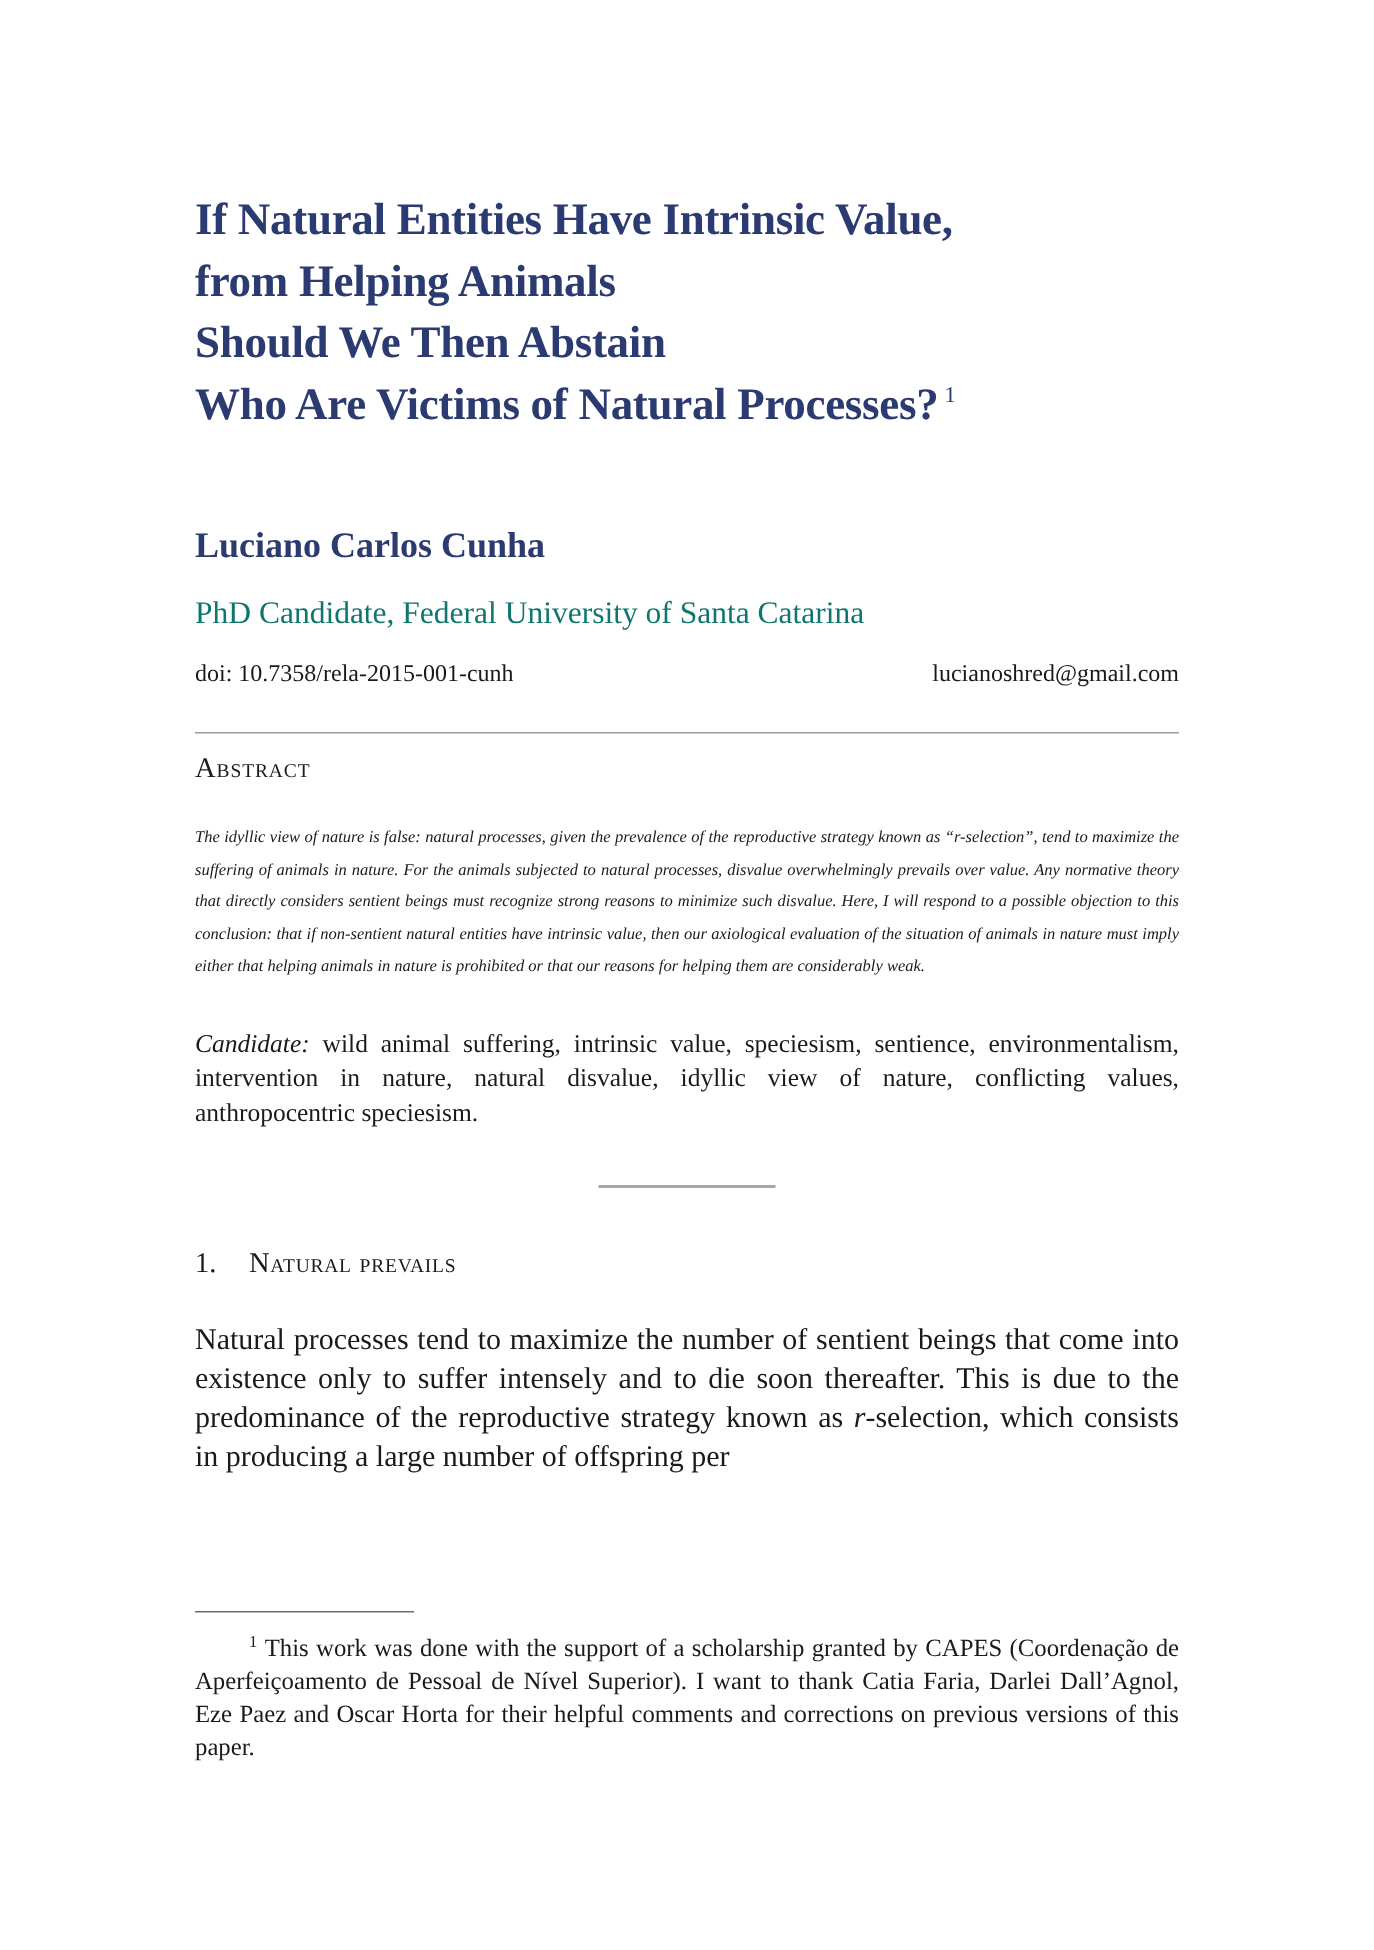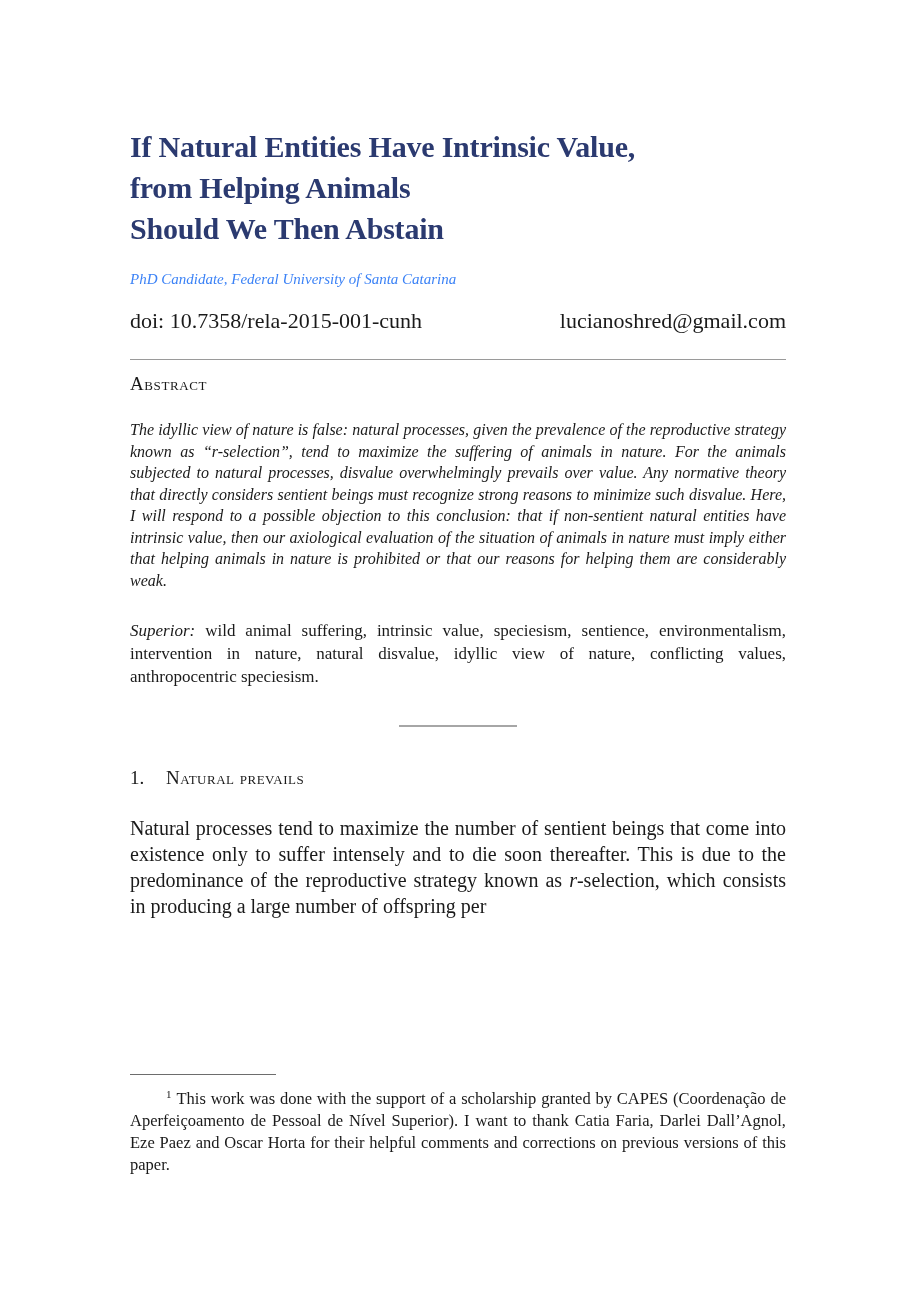--- a/index.html
+++ b/index.html
@@ -44,29 +44,28 @@
 
   
   .author {
     color: #2b3a70;
     font-weight: bold;
     font-size: 24px;
     line-height: 28px;
     margin-top: 60px;
   }
   .affiliation {
-    color: #3b82f6;
-    font-style: italic;
-    font-size: 15px;
+    color: #0f766e;
+    font-size: 21px;
     line-height: 20px;
     margin-top: 20px;
   }
   .idline {
     margin-top: 21px;
-    font-size: 22px;
+    font-size: 16px;
     line-height: 21px;
     color: #1a1a1a;
     display: flex;
     justify-content: space-between;
     align-items: baseline;
     gap: 32px;
   }
   .idline .doi { white-space: nowrap; }
   .idline .email { white-space: nowrap; }
 
@@ -93,21 +92,21 @@
   .abstract-head {
     margin-top: 13px;
     font-size: 19px;
     font-variant: small-caps;
     letter-spacing: 0.6px;
     color: #1a1a1a;
   }
   .abstract-body {
     margin-top: 24px;
     font-style: italic;
-    font-size: 16px;
+    font-size: 11px;
     line-height: 21.5px;
     text-align: justify;
     color: #1a1a1a;
   }
 
   
   .keywords {
     margin-top: 28px;
     font-size: 17px;
     line-height: 23px;
@@ -163,38 +162,40 @@
 </style>
 </head>
 <body>
 
 <div class="page">
 
   <h1 class="title">
     <span class="tline">If Natural Entities Have Intrinsic Value,</span>
     <span class="tline">from Helping Animals</span>
     <span class="tline">Should We Then Abstain</span>
+    <span class="tline"><span>Who Are Victims of Natural Processes?</span><sup>1</sup></span>
   </h1>
 
+  <div class="author">Luciano Carlos Cunha</div>
 
   <div class="affiliation">PhD Candidate, Federal University of Santa Catarina</div>
 
   <div class="idline">
     <span class="doi">doi: 10.7358/rela-2015-001-cunh</span>
     <span class="email">lucianoshred@gmail.com</span>
   </div>
 
   <div class="rule-full"></div>
 
   <div class="abstract-head">Abstract</div>
 
   <div class="abstract-body">The idyllic view of nature is false: natural processes, given the prevalence of the reproductive strategy known as “r-selection”, tend to maximize the suffering of animals in nature. For the animals subjected to natural processes, disvalue overwhelmingly prevails over value. Any normative theory that directly considers sentient beings must recognize strong reasons to minimize such disvalue. Here, I will respond to a possible objection to this conclusion: that if non-sentient natural entities have intrinsic value, then our axiological evaluation of the situation of animals in nature must imply either that helping animals in nature is prohibited or that our reasons for helping them are considerably weak.</div>
 
   <div class="keywords">
-    <span class="kw-label">Superior:</span><span> wild animal suffering, intrinsic value, speciesism, sentience, environmentalism, intervention in nature, natural disvalue, idyllic view of nature, conflicting values, anthropocentric speciesism.</span>
+    <span class="kw-label">Candidate:</span><span> wild animal suffering, intrinsic value, speciesism, sentience, environmentalism, intervention in nature, natural disvalue, idyllic view of nature, conflicting values, anthropocentric speciesism.</span>
   </div>
 
   <div class="sec-rule-wrap">
     <div class="rule-center"></div>
   </div>
 
   <div class="section-head">
     <span class="num">1.</span>
     <span class="sec-title">Natural prevails</span>
   </div>

